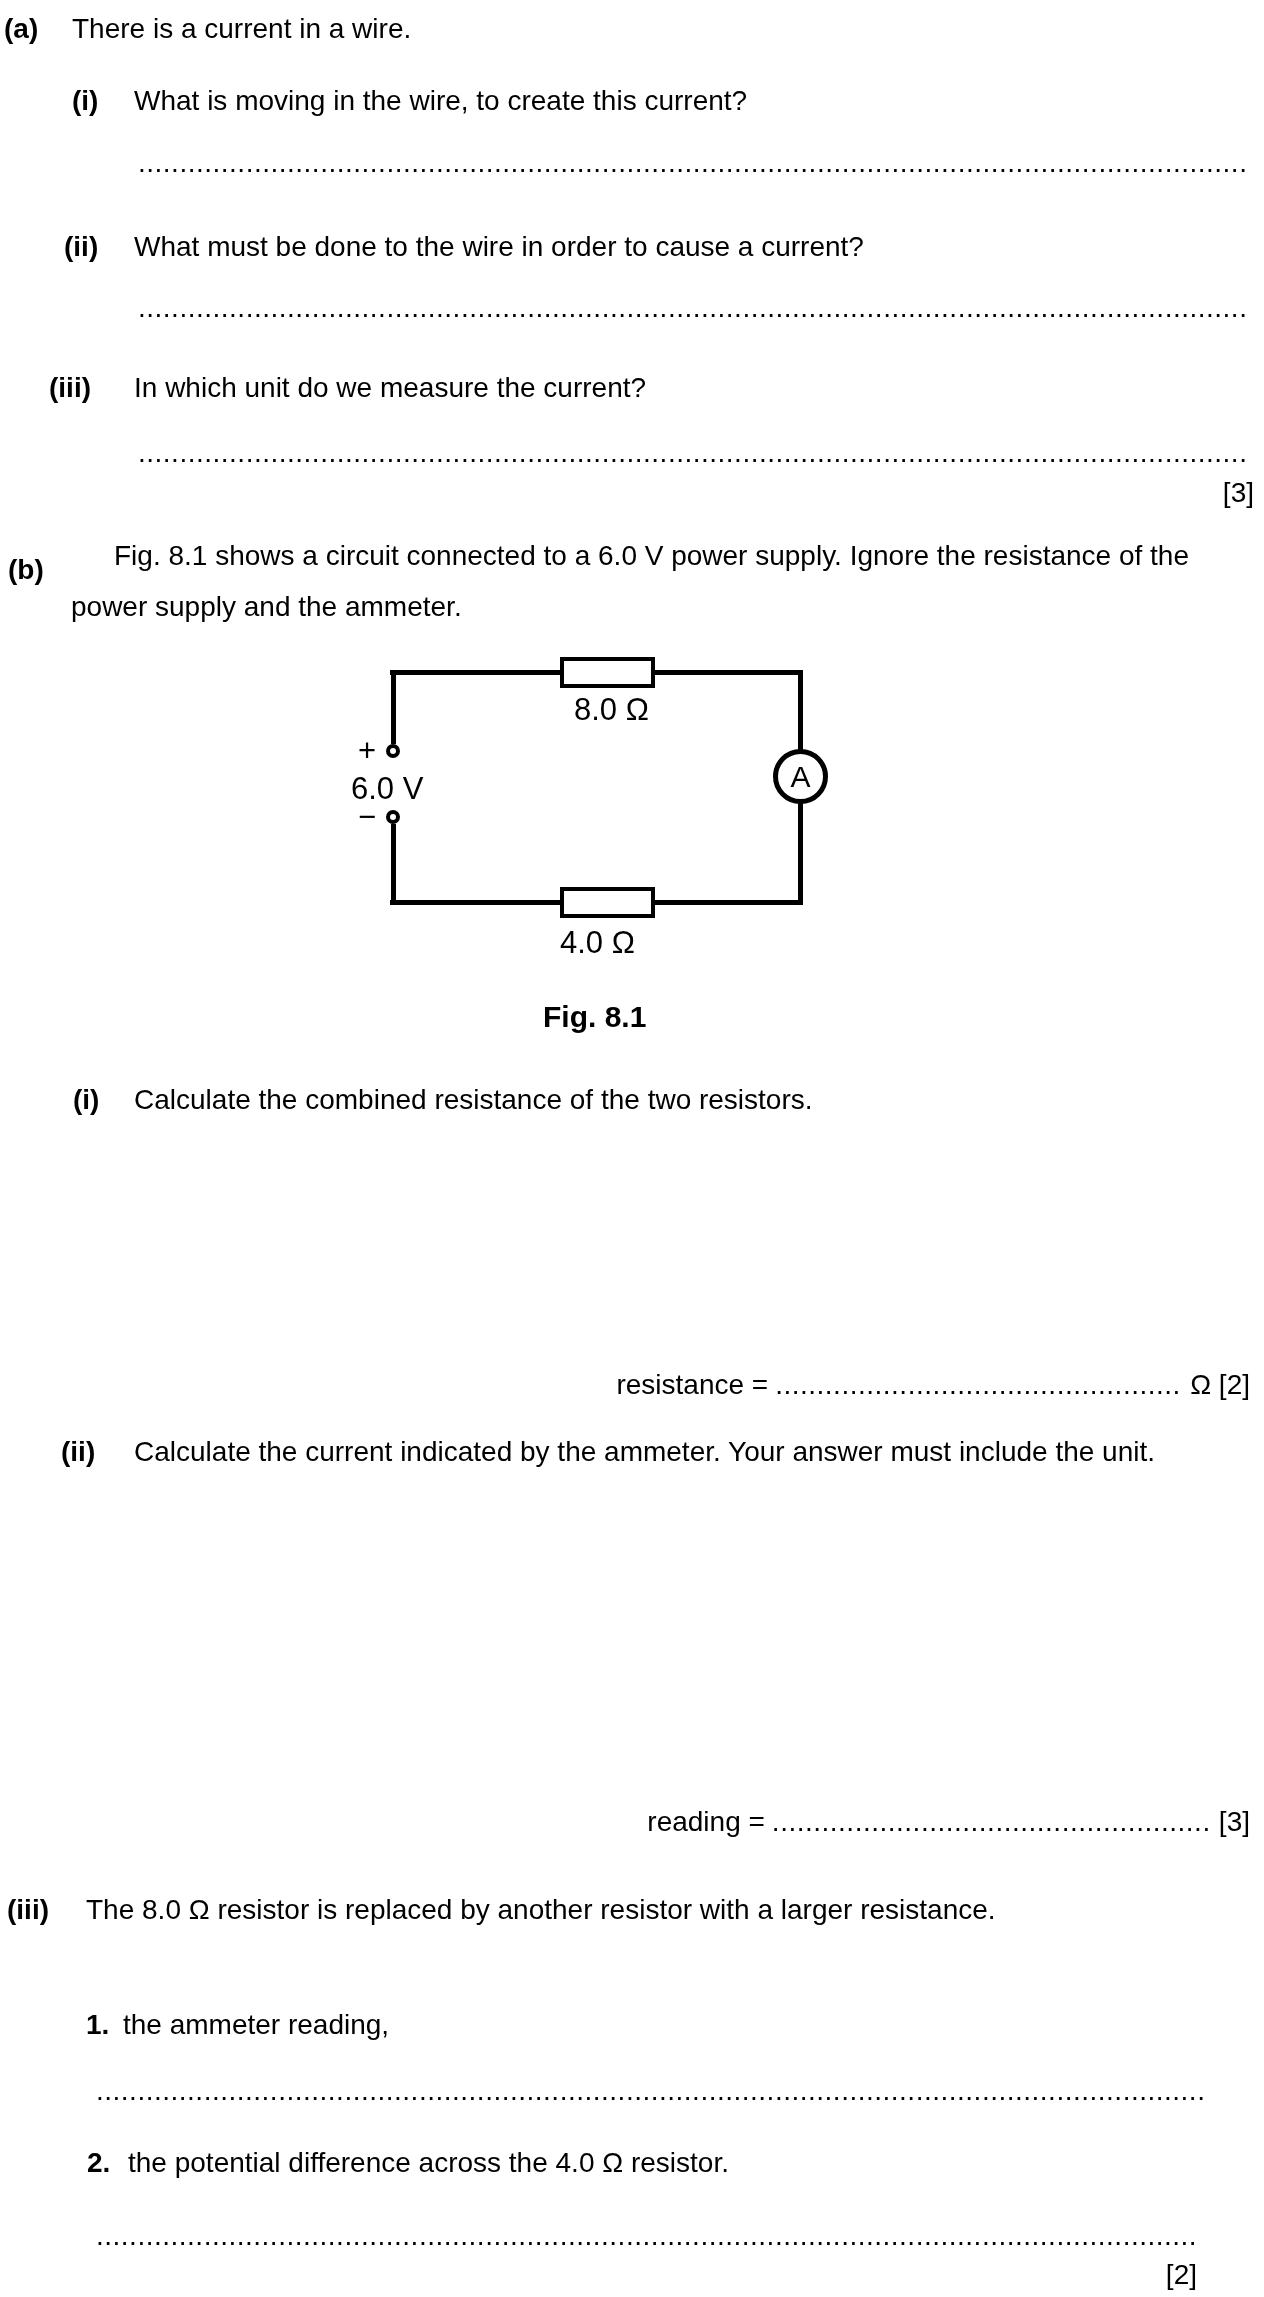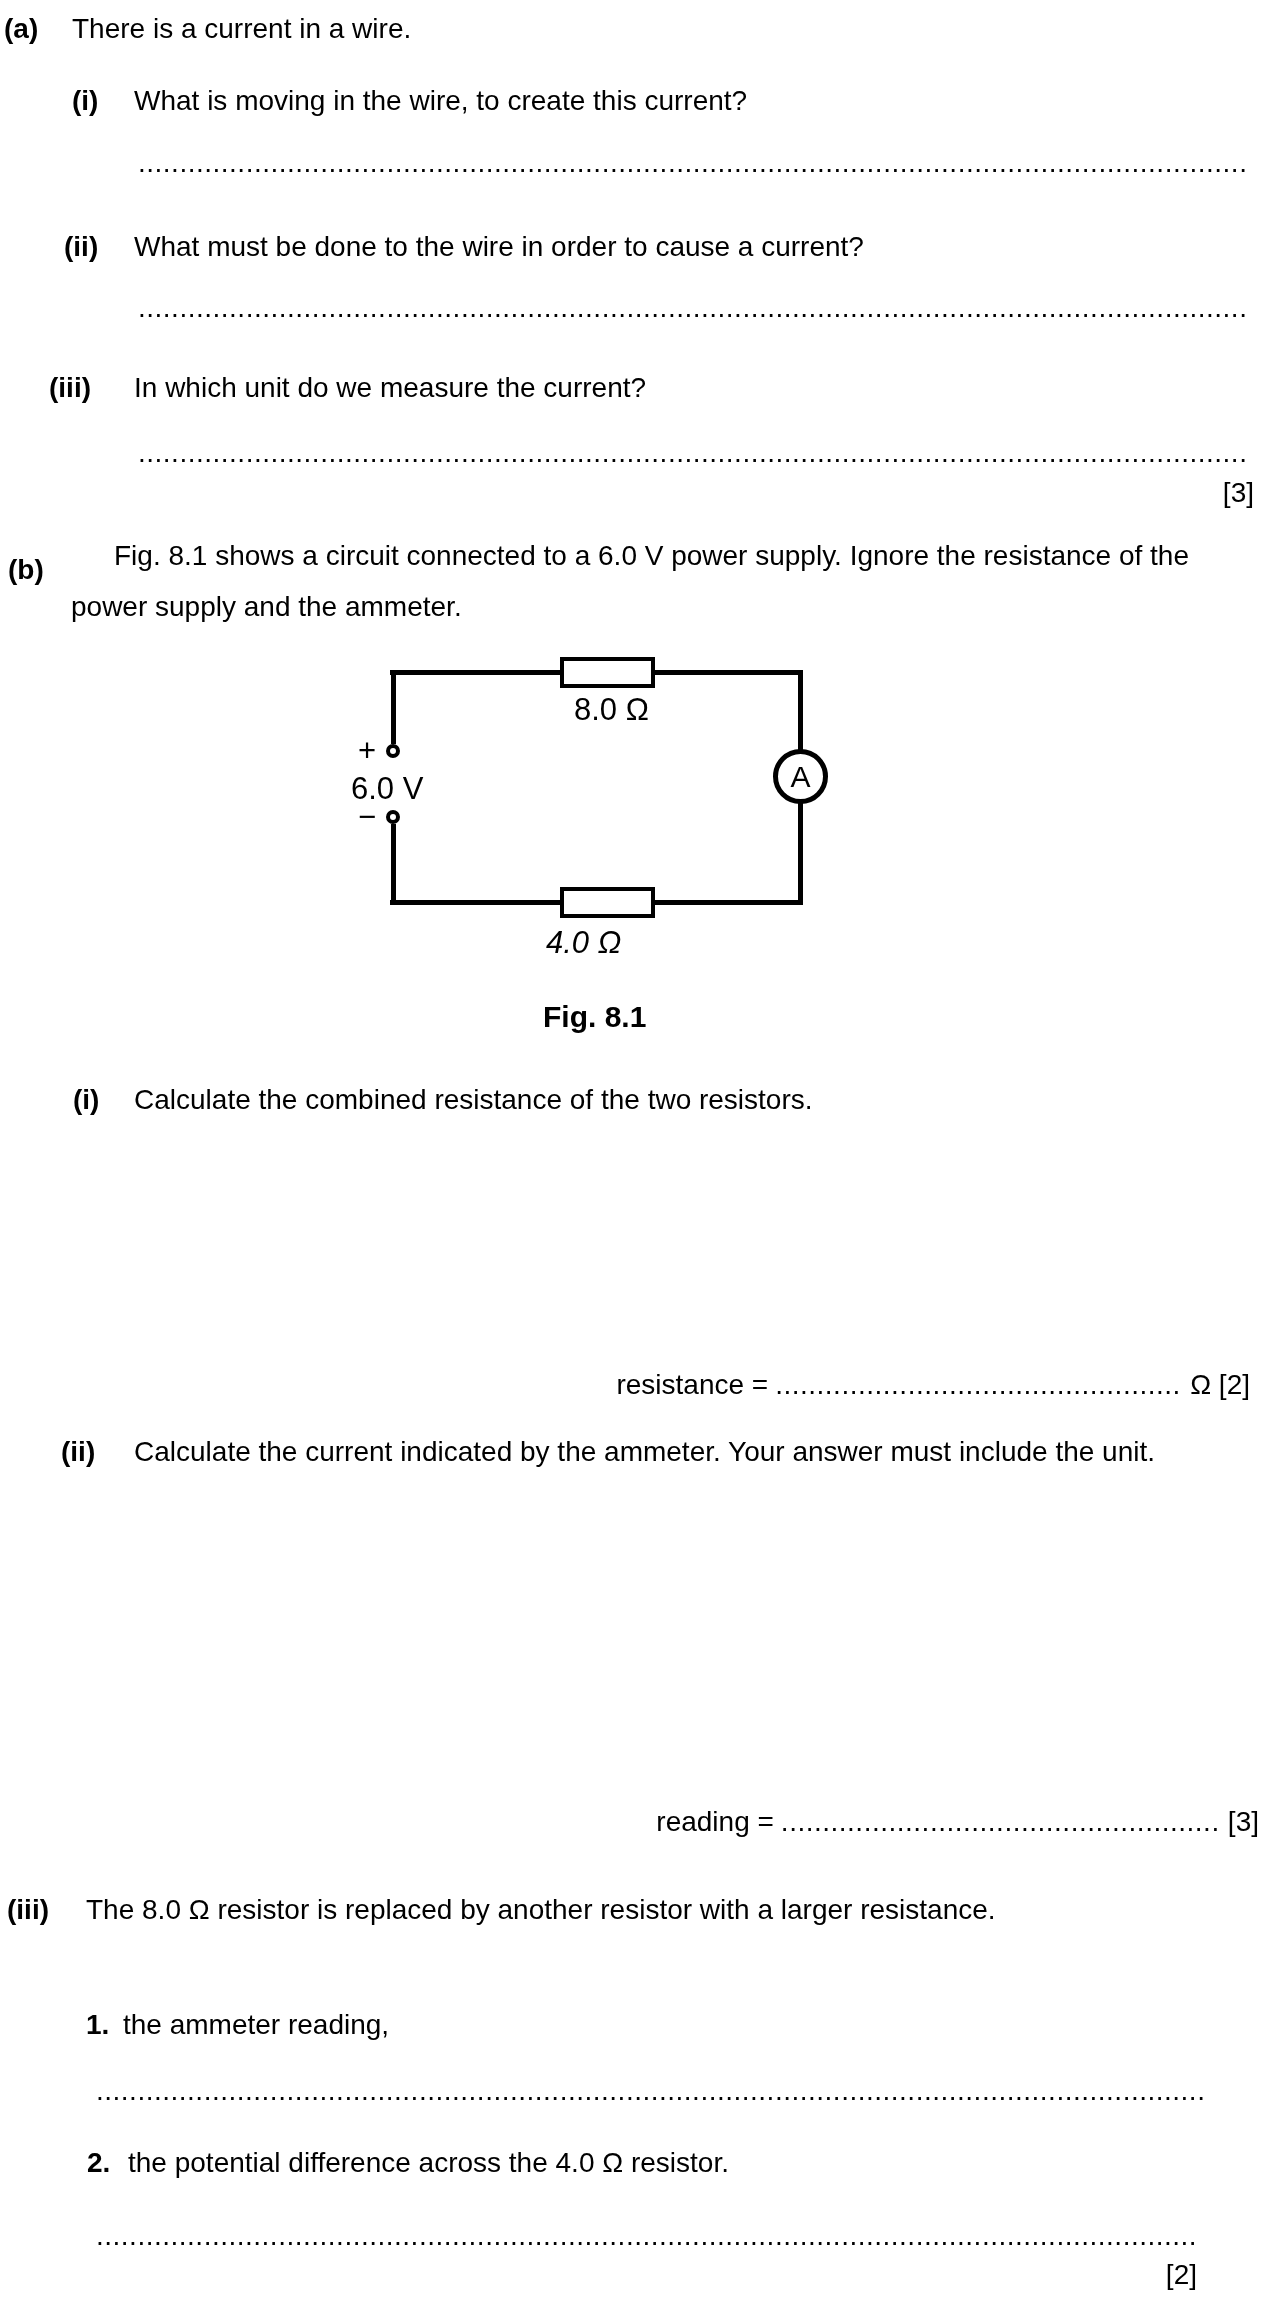--- a/index.html
+++ b/index.html
@@ -99,41 +99,41 @@
     <div class="wire" style="left:391px;top:670px;width:5px;height:74px;"></div>
     <div class="wire" style="left:391px;top:824px;width:5px;height:81px;"></div>
 
     <div class="resistor" style="left:560px;top:657px;width:87px;height:23px;"></div>
     <div class="resistor" style="left:560px;top:887px;width:87px;height:23px;"></div>
     <div class="ammeter" style="left:773px;top:749px;">A</div>
     <div class="terminal" style="left:386px;top:744px;"></div>
     <div class="terminal" style="left:386px;top:810px;"></div>
 
     <div class="circuit-label" style="left:574px;top:692px;">8.0 Ω</div>
-    <div class="circuit-label" style="left:546px;top:925px;font-style:italic;">4.0 Ω</div>
+    <div class="circuit-label" style="left:560px;top:925px;">4.0 Ω</div>
     <div class="circuit-label" style="left:358px;top:733px;">+</div>
     <div class="circuit-label" style="left:351px;top:771px;">6.0 V</div>
     <div class="circuit-label" style="left:358px;top:799px;">−</div>
   </div>
 
   <div class="t b" style="left:543px;top:1000px;font-size:30px;">Fig. 8.1</div>
 
   <div class="t b" style="left:73px;top:1083px;">(i)</div>
   <div class="t" style="left:134px;top:1083px;">Calculate the combined resistance of the two resistors.</div>
 
   <div class="answer-line" style="right:14px;top:1369px;">
     <span>resistance =</span>
     <span class="answer-dots" style="width:408px;">.......................................................................</span>
     <span>Ω [2]</span>
   </div>
 
   <div class="t b" style="left:61px;top:1435px;">(ii)</div>
   <div class="t" style="left:134px;top:1435px;">Calculate the current indicated by the ammeter. Your answer must include the unit.</div>
 
-  <div class="answer-line" style="right:5px;top:1806px;">
+  <div class="answer-line" style="right:14px;top:1806px;">
     <span>reading =</span>
     <span class="answer-dots" style="width:440px;">.......................................................................</span>
     <span>[3]</span>
   </div>
 
   <div class="t b" style="left:7px;top:1893px;">(iii)</div>
   <div class="t" style="left:86px;top:1893px;">The 8.0 Ω resistor is replaced by another resistor with a larger resistance.</div>
 
 
   <div class="t b" style="left:86px;top:2008px;">1.</div>

